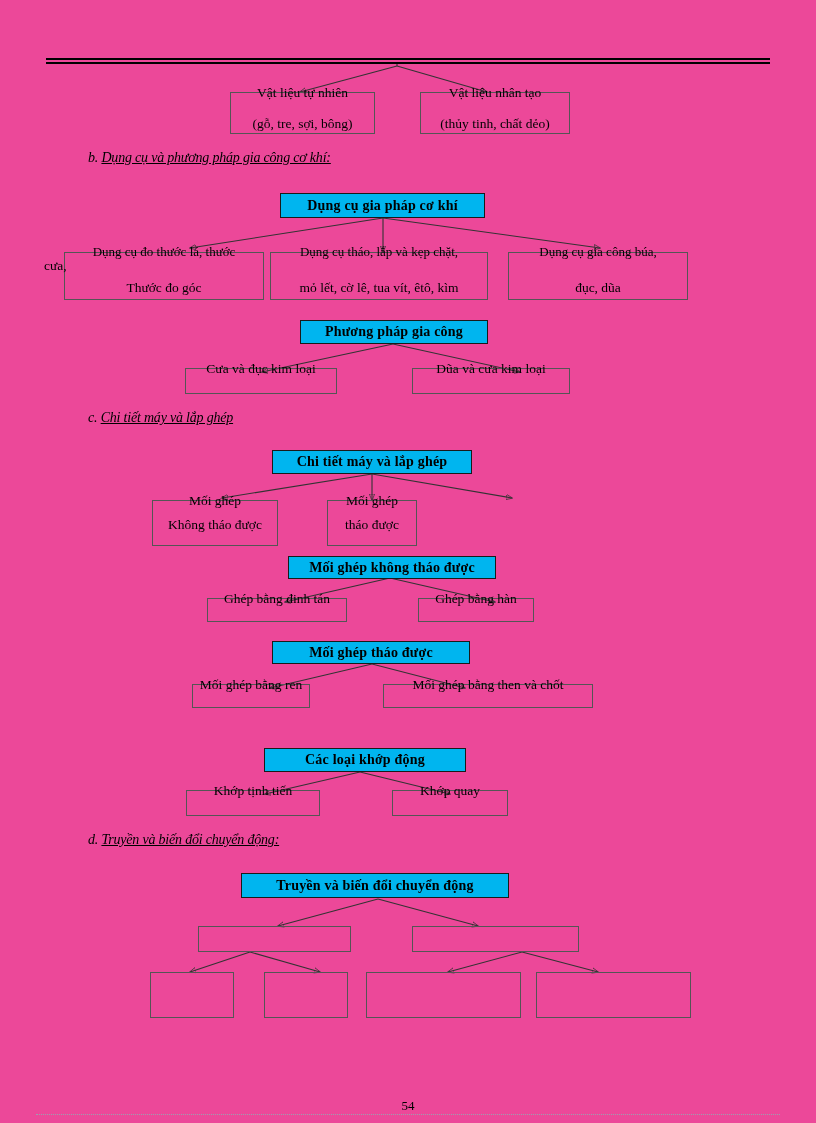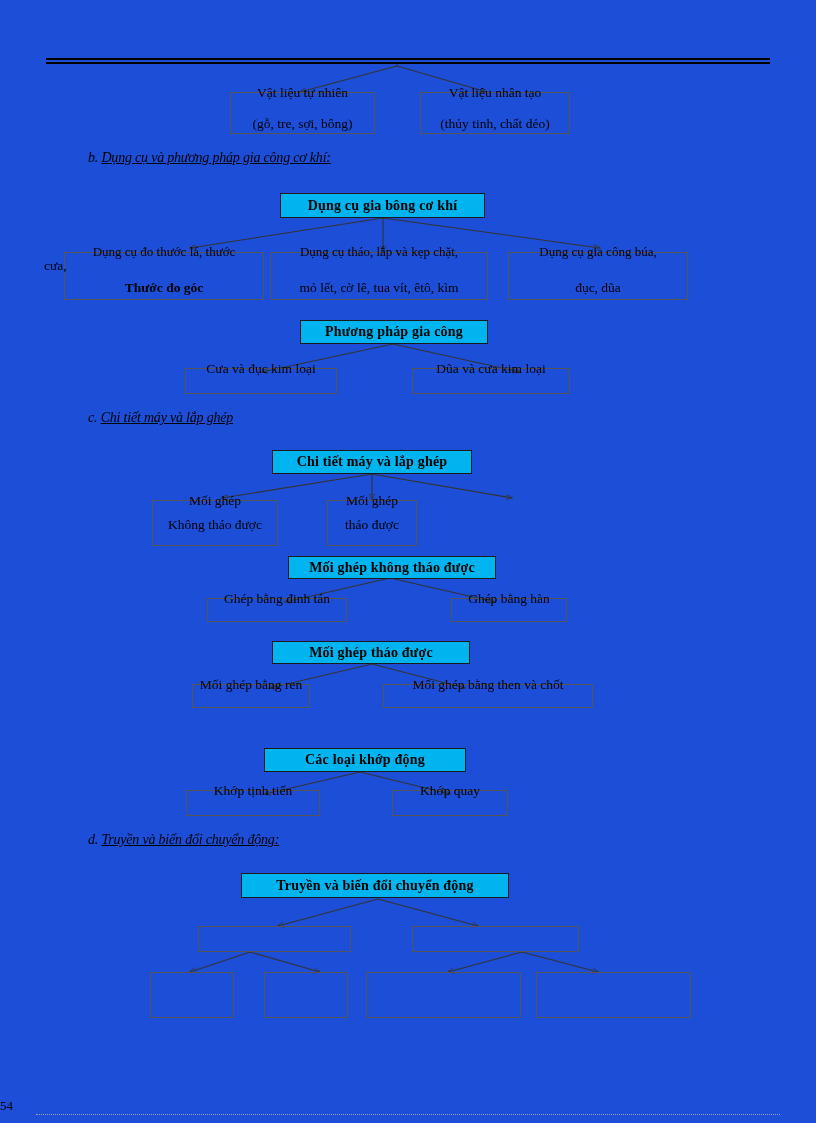--- a/index.html
+++ b/index.html
@@ -9,21 +9,21 @@
   }
   body {
     font-family: "Liberation Serif", "DejaVu Serif", serif;
     color: #000000;
   }
   #page {
     position: relative;
     width: 816px;
     height: 1123px;
     overflow: hidden;
-    background: #1d4ed8;
+    background: #ec4899;
   }
 
   
   .rule-top {
     position: absolute;
     left: 46px;
     top: 58px;
     width: 724px;
     height: 6px;
     border-top: 2px solid #000;
@@ -117,21 +117,21 @@
     stroke-width: 1.1px;
     fill: none;
   }
 
   
   .page-no {
     position: absolute;
     left: 0;
     top: 1098px;
     width: 816px;
-    text-align: left;
+    text-align: center;
     font-size: 13px;
   }
 </style>
 </head>
 <body>
 
 <div id="page">
 
   <div class="rule-top"></div>
 
@@ -185,26 +185,26 @@
     <span class="t l1">Vật liệu nhân tạo</span>
     <span class="t l2">(thủy tinh, chất dẻo)</span>
   </div>
 
   <div class="section-head" style="left:88px; top:150px;">
     <span class="lead">b.</span>
     <span class="ul">Dụng cụ và phương pháp gia công cơ khí:</span>
   </div>
 
   <div class="cyan" style="left:280px; top:193px; width:205px; height:25px;">
-    <span>Dụng cụ gia bông cơ khí</span>
+    <span>Dụng cụ gia pháp cơ khí</span>
   </div>
 
   <div class="box" style="left:64px; top:252px; width:200px; height:48px;">
     <span class="t l1" style="top:-9px; font-size:13px;">Dụng cụ đo thước lá, thước</span>
-    <span class="t l2" style="top:26px;font-weight:bold;">Thước đo góc</span>
+    <span class="t l2" style="top:26px;">Thước đo góc</span>
   </div>
   <div class="overflow-left" style="left:44px; top:258px;">cưa,</div>
 
   <div class="box" style="left:270px; top:252px; width:218px; height:48px;padding-left:12px;">
     <span class="t l1" style="top:-9px; font-size:13px;">Dụng cụ tháo, lắp và kẹp chặt,</span>
     <span class="t l2" style="top:26px;">mỏ lết, cờ lê, tua vít, êtô, kìm</span>
   </div>
 
   <div class="box" style="left:508px; top:252px; width:180px; height:48px;">
     <span class="t l1" style="top:-9px; font-size:13px;">Dụng cụ gia công búa,</span>
@@ -244,21 +244,21 @@
 
 
   <div class="cyan" style="left:288px; top:556px; width:208px; height:23px;">
     <span>Mối ghép không tháo được</span>
   </div>
 
   <div class="box" style="left:207px; top:598px; width:140px; height:24px;">
     <span class="t only">Ghép bằng đinh tán</span>
   </div>
 
-  <div class="box" style="left:418px; top:598px; width:116px; height:24px;margin-left:33px;">
+  <div class="box" style="left:418px; top:598px; width:116px; height:24px;">
     <span class="t only">Ghép bằng hàn</span>
   </div>
 
   <div class="cyan" style="left:272px; top:641px; width:198px; height:23px;">
     <span>Mối ghép tháo được</span>
   </div>
 
   <div class="box" style="left:192px; top:684px; width:118px; height:24px;">
     <span class="t only">Mối ghép bằng ren</span>
   </div>

